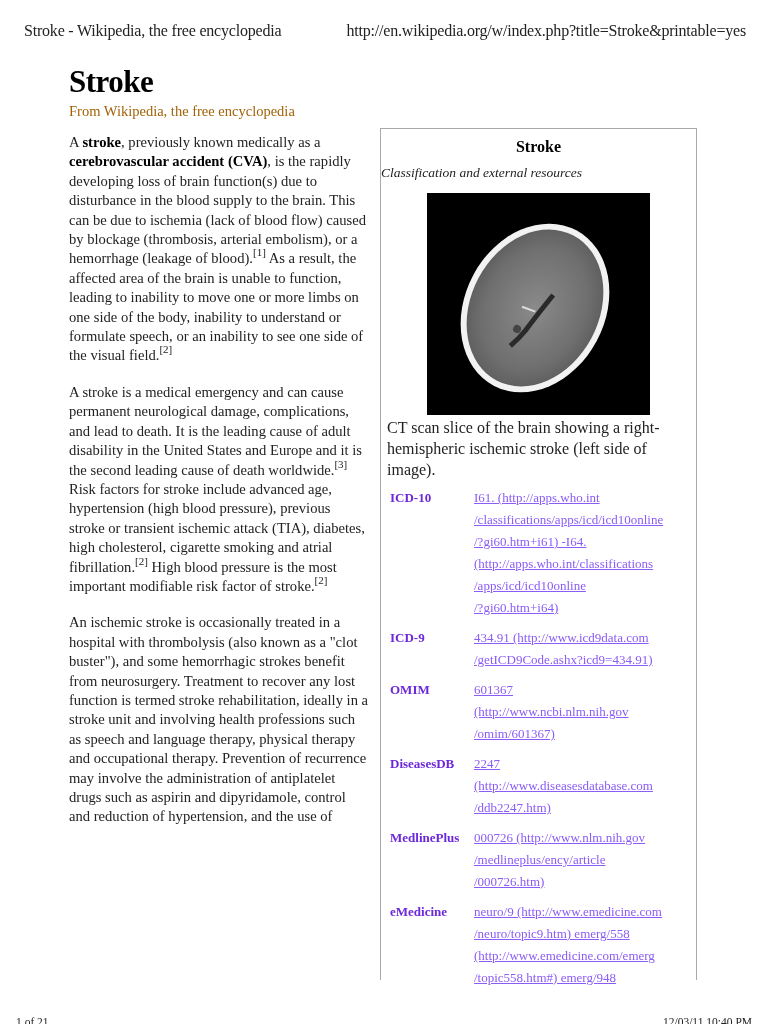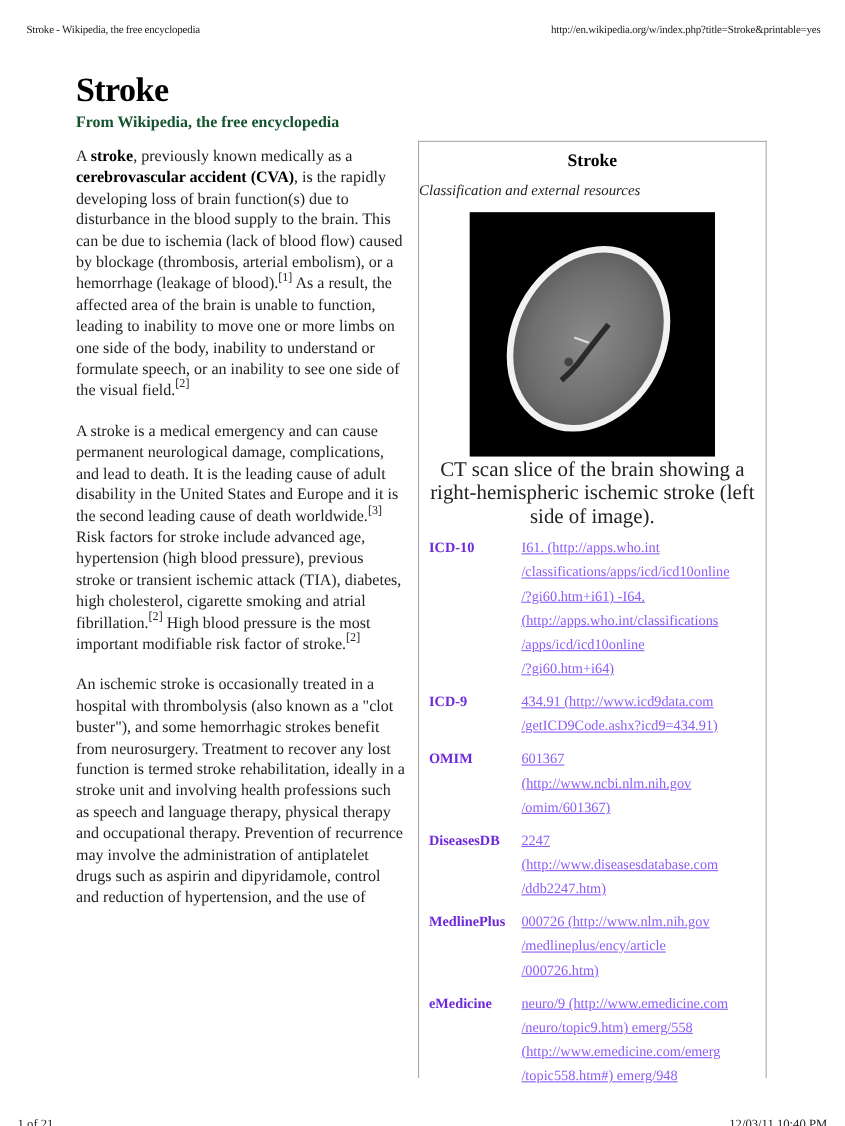--- a/index.html
+++ b/index.html
@@ -2,57 +2,57 @@
 <html><head>
   <meta charset="utf-8">
   <style>
     html, body { margin: 0; padding: 0; background: #ffffff; }
     body {
       width: 768px; height: 1024px; position: relative; overflow: hidden;
       font-family: "DejaVu Serif", "Liberation Serif", serif; color: #1a1a1a;
     }
     .print-header {
       position: absolute; top: 22px; left: 24px; right: 22px;
-      font-family: "Liberation Serif", serif; font-size: 10px; color: #222;
+      font-family: "Liberation Serif", serif; font-size: 16px; color: #222;
       display: flex; justify-content: space-between; letter-spacing: -0.2px;
     }
     .print-footer {
       position: absolute; top: 1016px; left: 16px; right: 16px;
       font-family: "Liberation Serif", serif; font-size: 11.5px; color: #222;
       display: flex; justify-content: space-between;
     }
     .page-title {
       position: absolute; left: 69px; top: 64px; margin: 0;
       font-family: "Liberation Serif", serif; font-weight: bold; font-size: 31px;
       letter-spacing: -0.5px; color: #000;
     }
     .tagline {
       position: absolute; left: 69px; top: 103px;
-      font-family: "Liberation Serif", serif; font-size: 14.5px; color: #14532d; font-weight: bold;
+      font-family: "Liberation Serif", serif; font-size: 14.5px; color: #a16207;
     }
     .body-col {
       position: absolute; left: 69px; top: 133px; width: 300px;
       font-family: "Liberation Serif", serif; font-size: 14.6px; line-height: 19.4px; color: #222;
     }
     .body-col p { margin: 0 0 17px 0; }
     .body-col b { color: #000; }
     .body-col sup { font-size: 11px; line-height: 0; vertical-align: 7px; }
     .infobox {
       position: absolute; left: 380px; top: 128px; width: 317px; height: 852px;
       border: 1px solid #aaa; border-bottom: none; box-sizing: border-box;
       font-family: "Liberation Serif", serif; color: #222;
     }
     .ib-title { text-align: center; font-weight: bold; font-size: 16px; margin-top: 9px; color: #000; }
     .ib-subtitle { text-align: left; font-style: italic; font-size: 13.5px; margin-top: 9px; }
     .ib-image {
       width: 223px; height: 222px; background: #000; margin: 12px auto 0 auto;
       position: relative; overflow: hidden;
     }
     .ib-caption {
-      text-align: center; font-size: 19px; line-height: 21px; margin-top: 2px; padding: 0 6px;
+      text-align: left; font-size: 16px; line-height: 21px; margin-top: 2px; padding: 0 6px;
     }
     .ib-table { margin-top: 7px; }
     .ib-row { display: flex; margin-bottom: 8px; }
     .ib-label { width: 84px; padding-left: 9px; font-weight: bold; font-size: 13px; color: #6d28d9; flex-shrink: 0; line-height: 22px; }
     .ib-value { font-size: 13px; line-height: 22px; color: #8b5cf6; width: 215px; text-decoration: underline; }
     .ib-line { display: block; white-space: nowrap; }
   </style>
 </head>
 <body>
 

